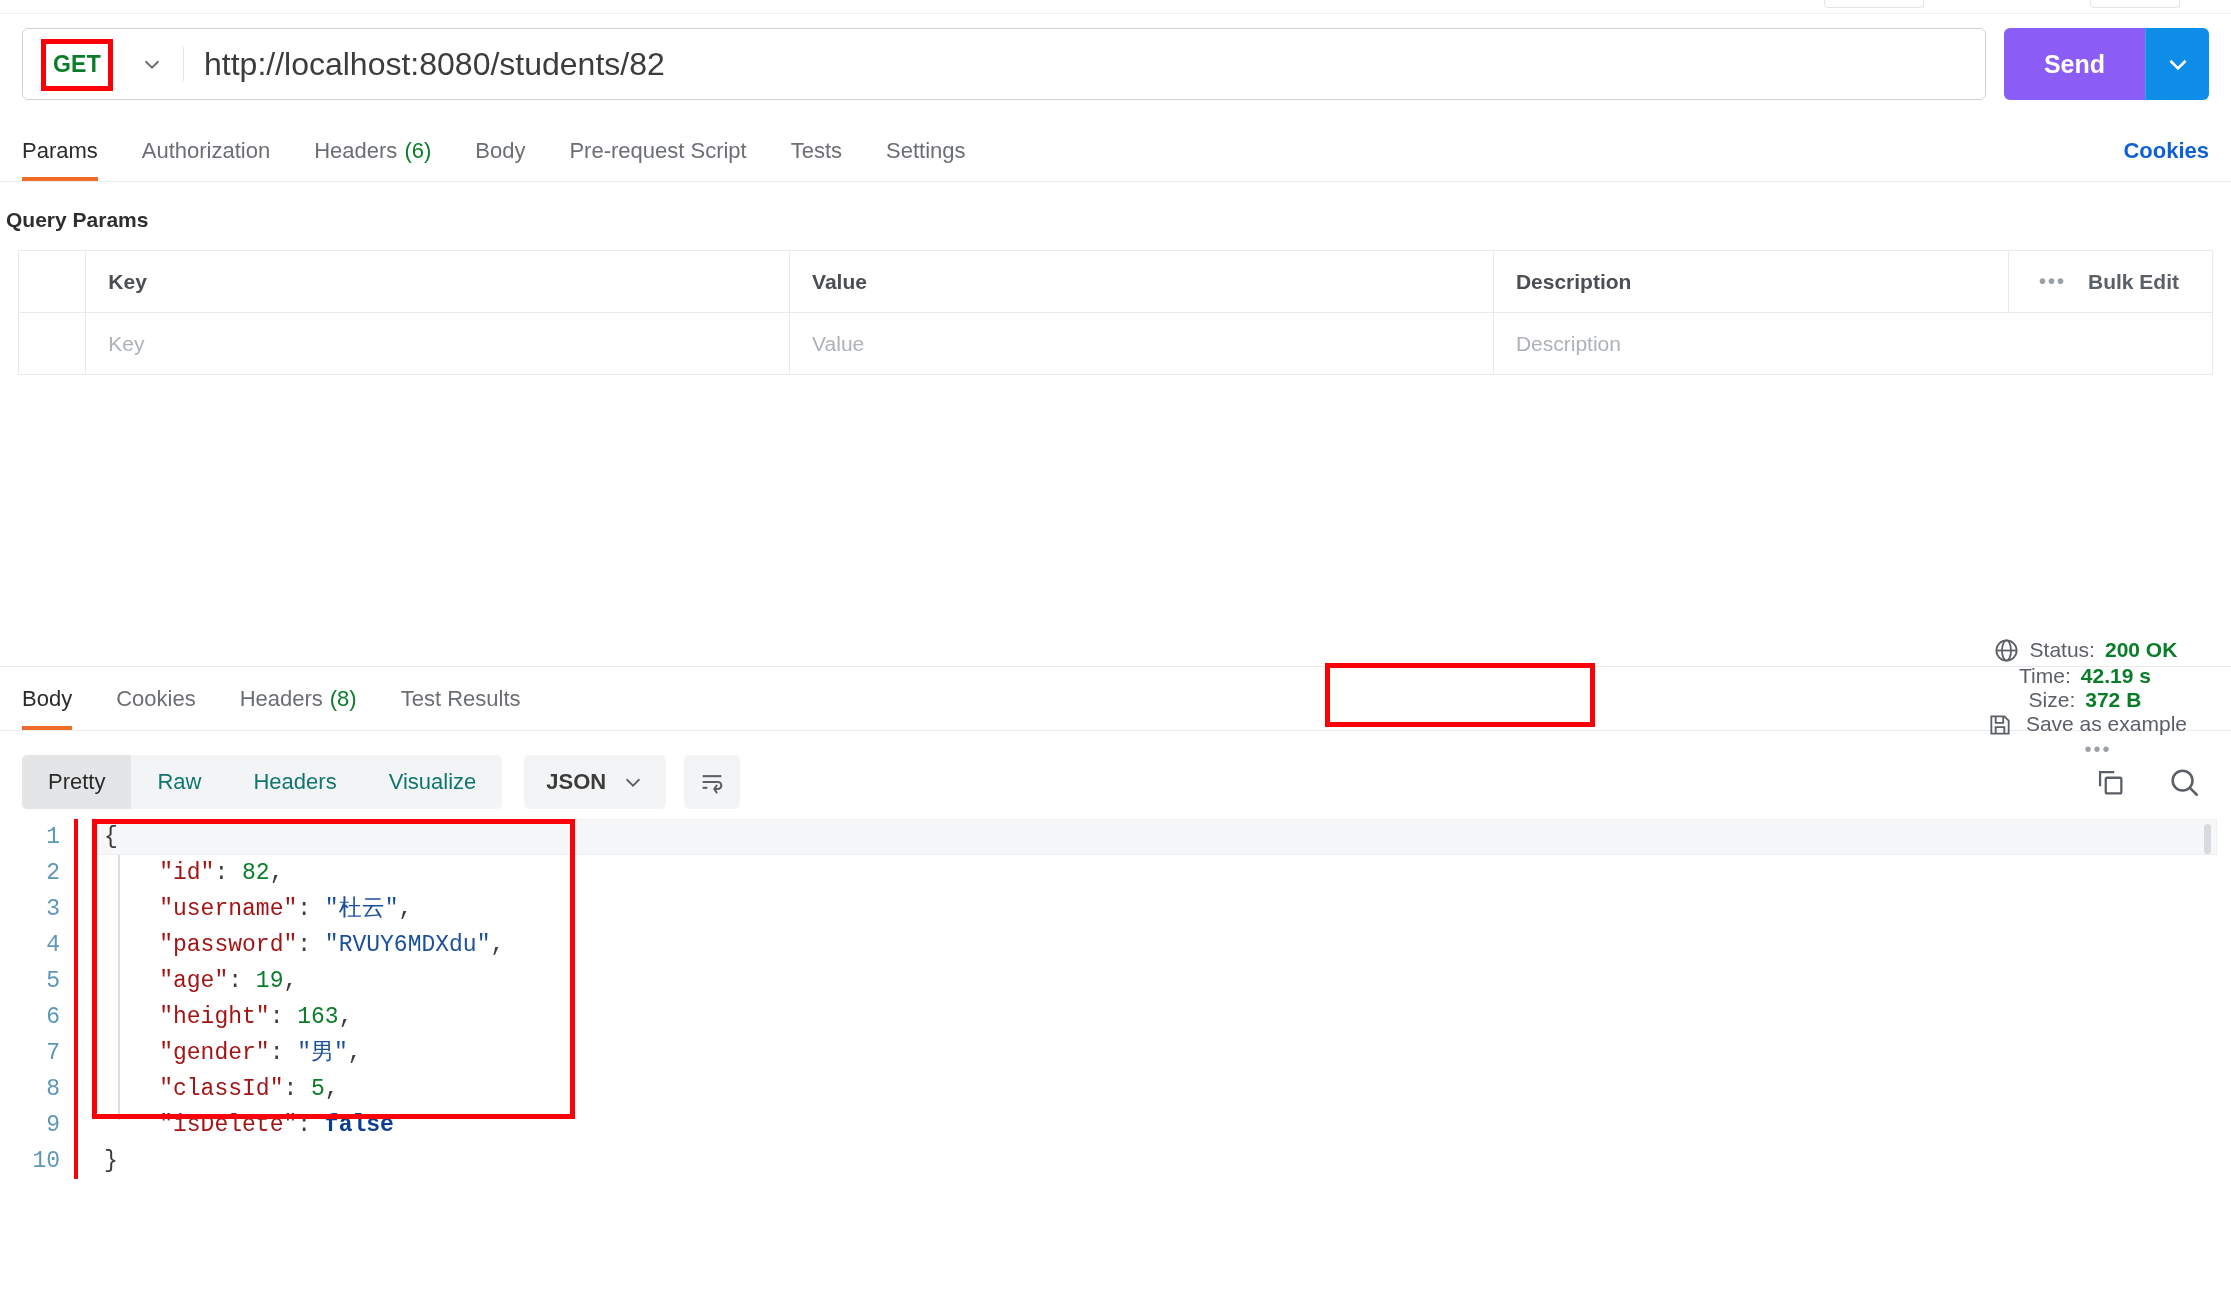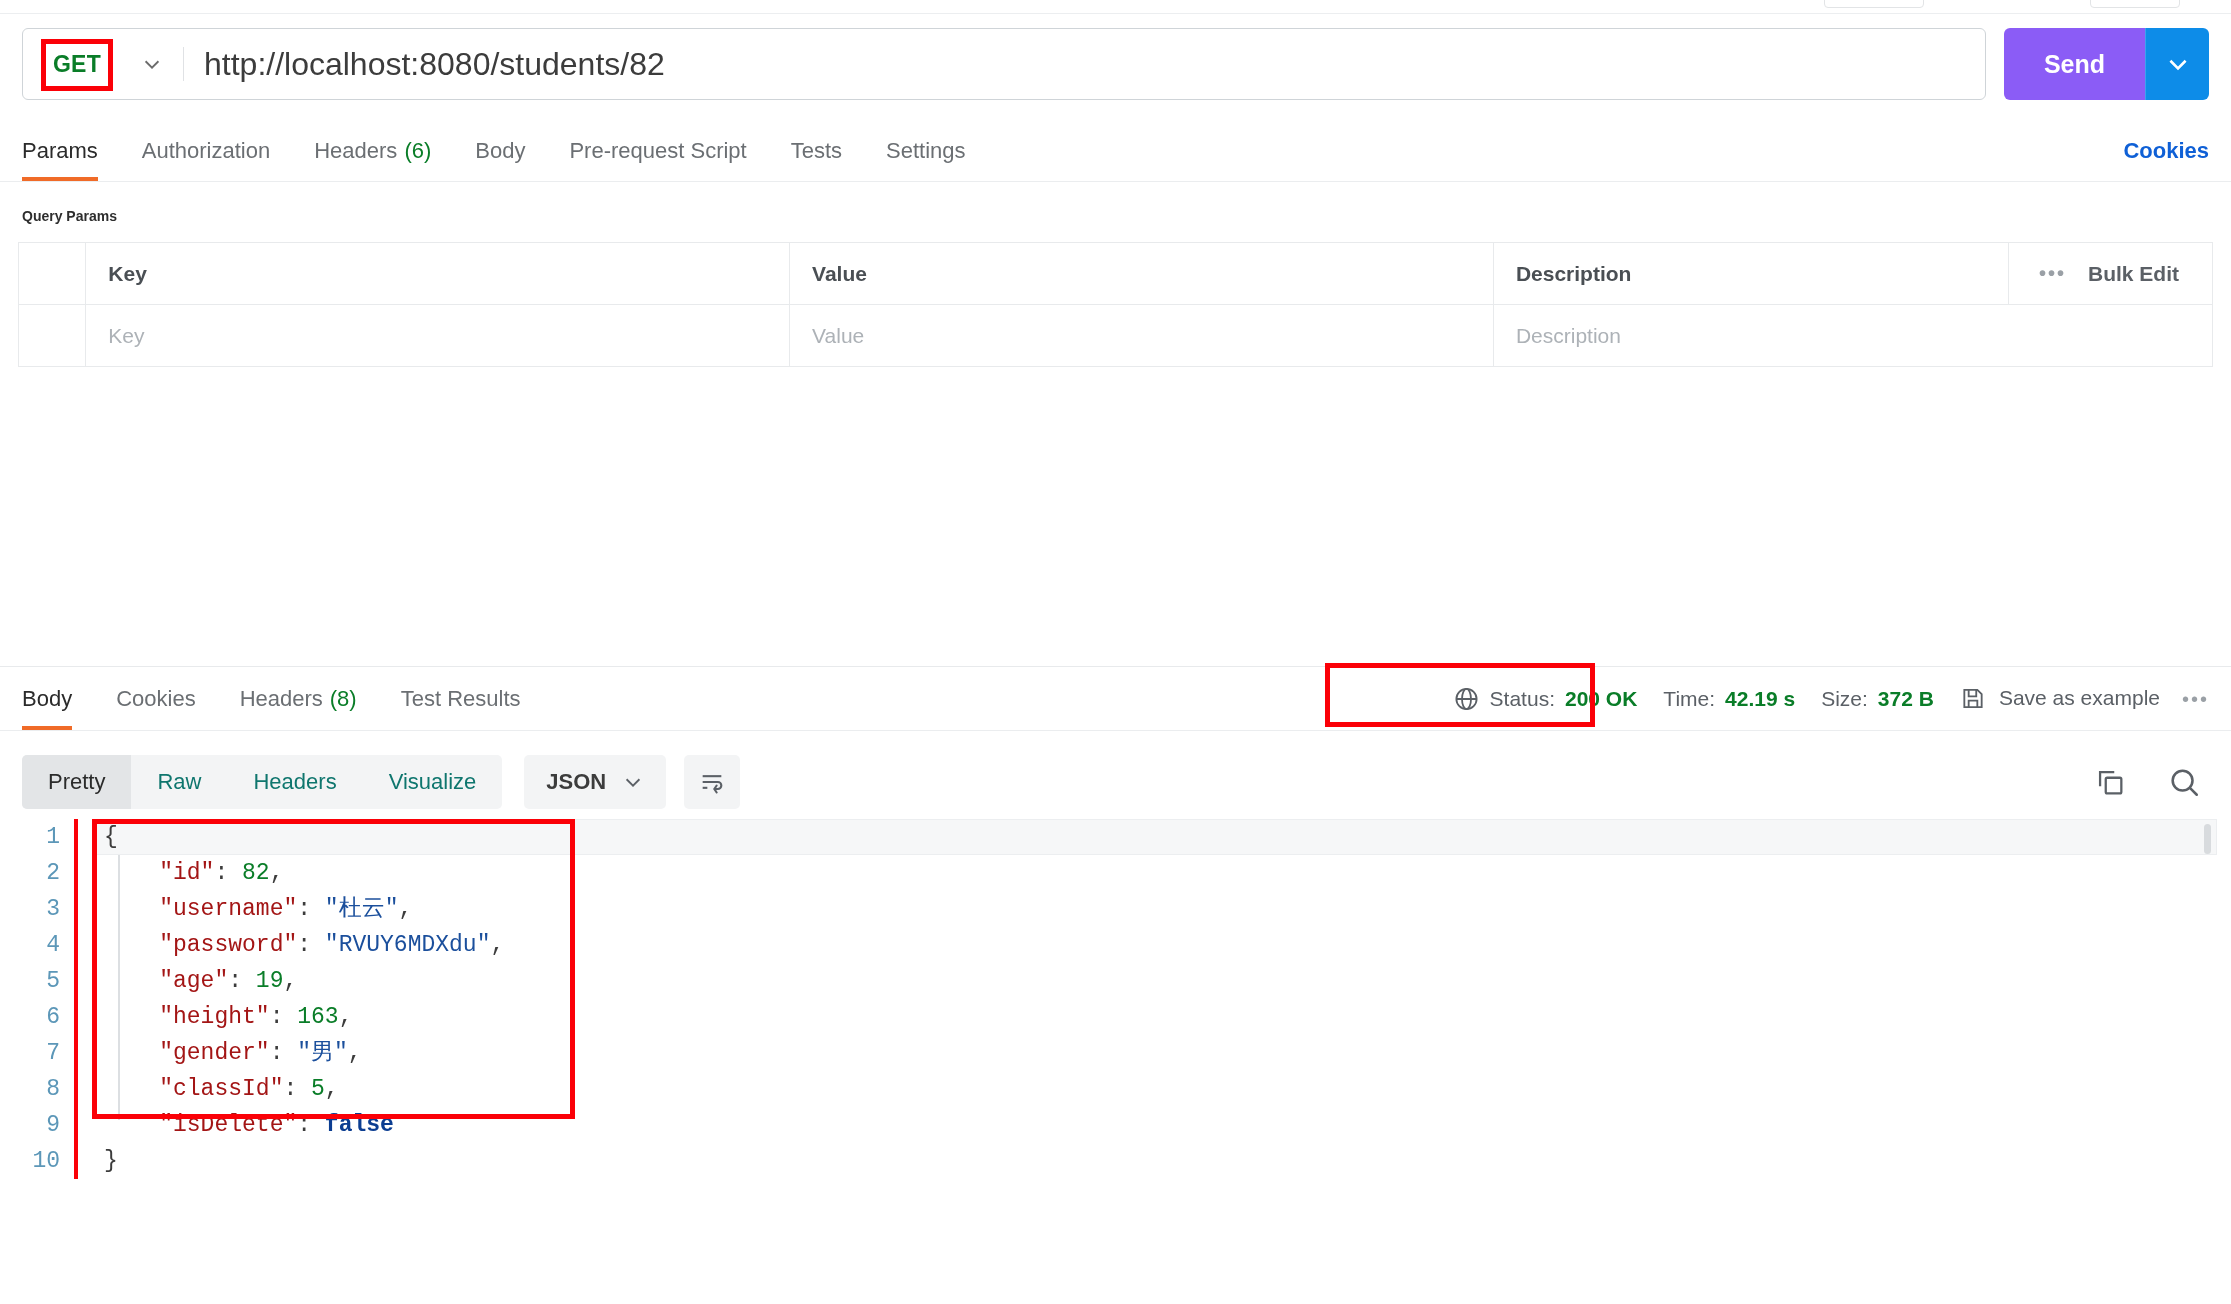--- a/index.html
+++ b/index.html
@@ -66,42 +66,42 @@
   .rtab.active::after {
     content: ""; position: absolute; left: 0; right: 22px; bottom: 0; height: 4px; background: #f06b28;
   }
   .rtab .cnt { color: #0a7d28; margin-left: 7px; }
   .cookies-link {
     position: absolute; right: 22px; top: 50%; transform: translateY(-50%);
     color: #0f60d6; font-size: 22px; font-weight: 700; cursor: pointer;
   }
 
   
-  .qp-title { font-size: 14px; font-weight: 700; color: #2e2e2e; padding: 26px 22px 18px 22px; }
+  .qp-title { font-size: 21px; font-weight: 700; color: #2e2e2e; padding: 26px 22px 18px 6px; }
   .qp-table { margin: 0 18px; border: 1px solid #e8eaec; border-collapse: collapse; width: calc(100% - 36px); }
   .qp-table td, .qp-table th { border: 1px solid #e8eaec; height: 62px; text-align: left; }
   .qp-check { width: 66px; }
   .qp-key { width: 690px; }
   .qp-val { width: 690px; }
   .qp-desc { width: 505px; }
   .qp-bulk { width: 200px; }
   .qp-table th { font-size: 21px; font-weight: 700; color: #4a4f54; padding-left: 22px; }
   .qp-table td { font-size: 21px; color: #adb2b7; padding-left: 22px; }
   .bulkcell { display: flex; align-items: center; gap: 22px; padding-left: 8px; }
   .dots { letter-spacing: 2px; color: #9aa0a6; font-size: 20px; }
   .bulk-txt { color: #5b6066; font-size: 21px; cursor: pointer; }
 
   
   .resp-sep { position: absolute; left: 0; right: 0; top: 666px; height: 1px; background: #e8eaec; }
 
   .resp-tabs {
     position: absolute; left: 0; right: 0; top: 667px; height: 64px;
     display: flex; align-items: center; padding: 0 22px; border-bottom: 1px solid #ebedef;
   }
-  .resp-meta { position: absolute; right: 22px; top: 50%; transform: translateY(-50%); display: flex; align-items: center; gap: 0; }
+  .resp-meta { position: absolute; right: 22px; top: 50%; transform: translateY(-50%); display: flex; align-items: center; gap: 0; flex-direction: column; }
   .status-redbox {
     position: absolute; left: 1325px; top: 663px; width: 270px; height: 64px;
     border: 5px solid #fb0007; pointer-events: none;
   }
   .meta-item { font-size: 21px; color: #5b6066; margin-right: 26px; white-space: nowrap; display:flex; align-items:center; gap:10px;}
   .meta-val { color: #0a7d28; font-weight: 700; }
   .globe { width: 27px; height: 27px; }
   .save-ex { display: flex; align-items: flex-start; gap: 13px; font-size: 21px; color: #5b6066; cursor: pointer; margin-right: 22px;}
 
   

